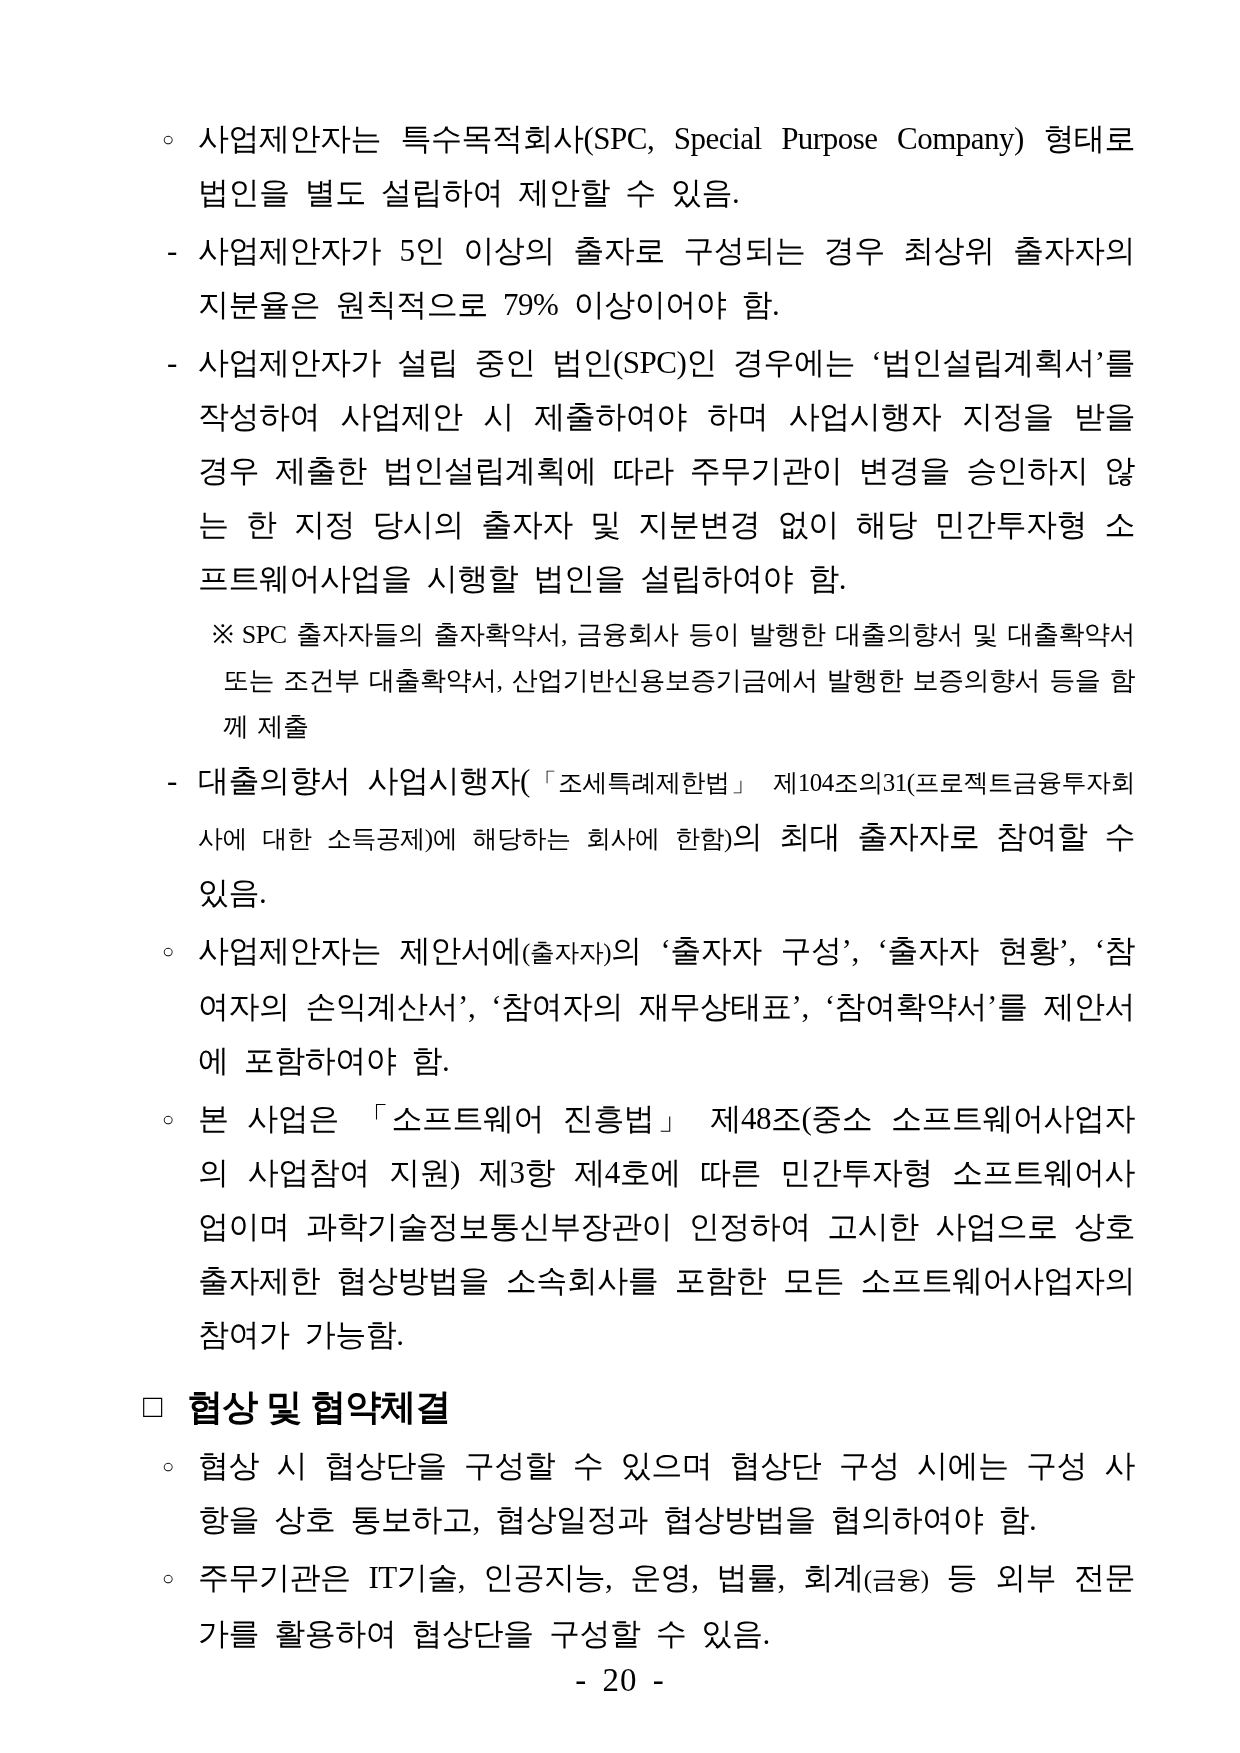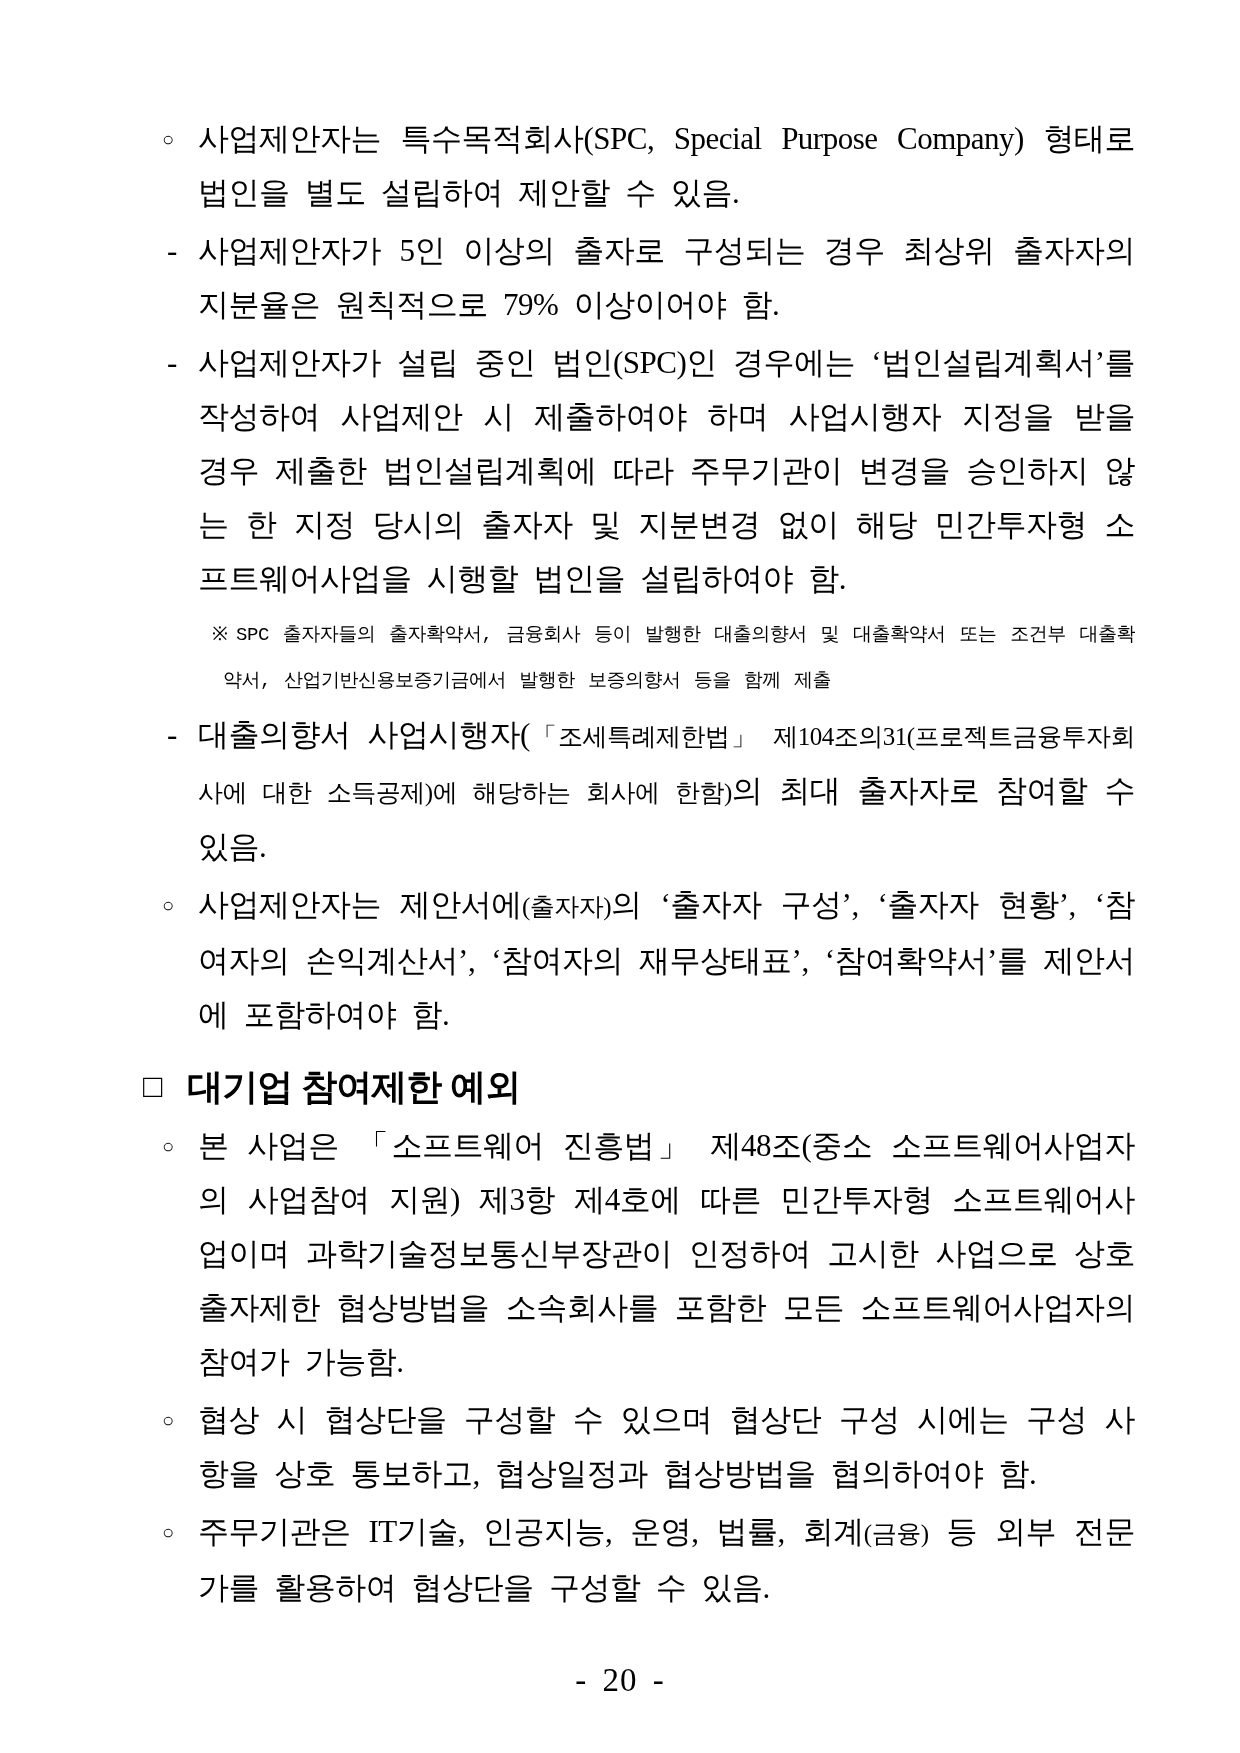--- a/index.html
+++ b/index.html
@@ -42,22 +42,22 @@
     margin-left: 8px;
   }
   .small-run { font-size: 25px; }
   
   .note {
     position: relative;
     padding-left: 118px;
     margin-top: 6px;
   }
   .note-text {
-    font-family: Liberation Mono, monospace;
-    font-size: 19px; line-height: 46px;
+    font-family: Liberation Serif, serif;
+    font-size: 26px; line-height: 46px;
     text-align: justify;
     word-spacing: 0.12em;
     letter-spacing: -0.5px;
     text-indent: -11px;
   }
   .note-marker { margin-right: 8px; }
   
   .heading {
     margin-top: 18px;
     margin-left: 38px;
@@ -108,29 +108,29 @@
   <div class="dash-item">
     <span class="dash-marker">-</span>
     <div class="item-text"><span>대출의향서 사업시행자(</span><span class="small-run">「조세특례제한법」 제104조의31(프로젝트금융투자회사에 대한 소득공제)에 해당하는 회사에 한함)</span><span>의 최대 출자자로 참여할 수 있음.</span></div>
   </div>
 
   <div class="o-item">
     <span class="o-marker">○</span>
     <div class="item-text"><span>사업제안자는 제안서에</span><span class="small-run">(출자자)</span><span>의 ‘출자자 구성’, ‘출자자 현황’, ‘참여자의 손익계산서’, ‘참여자의 재무상태표’, ‘참여확약서’를 제안서에 포함하여야 함.</span></div>
   </div>
 
-  <div class="heading">
-    <span class="h-marker">□</span><span>대기업 참여제한 예외</span>
-  </div>
 
   <div class="o-item">
     <span class="o-marker">○</span>
     <div class="item-text">본 사업은 「소프트웨어 진흥법」 제48조(중소 소프트웨어사업자의 사업참여 지원) 제3항 제4호에 따른 민간투자형 소프트웨어사업이며 과학기술정보통신부장관이 인정하여 고시한 사업으로 상호 출자제한 협상방법을 소속회사를 포함한 모든 소프트웨어사업자의 참여가 가능함.</div>
   </div>
 
+  <div class="heading">
+    <span class="h-marker">□</span><span>협상 및 협약체결</span>
+  </div>
 
   <div class="o-item">
     <span class="o-marker">○</span>
     <div class="item-text">협상 시 협상단을 구성할 수 있으며 협상단 구성 시에는 구성 사항을 상호 통보하고, 협상일정과 협상방법을 협의하여야 함.</div>
   </div>
 
   <div class="o-item">
     <span class="o-marker">○</span>
     <div class="item-text"><span>주무기관은 IT기술, 인공지능, 운영, 법률, 회계</span><span class="small-run">(금융)</span><span> 등 외부 전문가를 활용하여 협상단을 구성할 수 있음.</span></div>
   </div>

